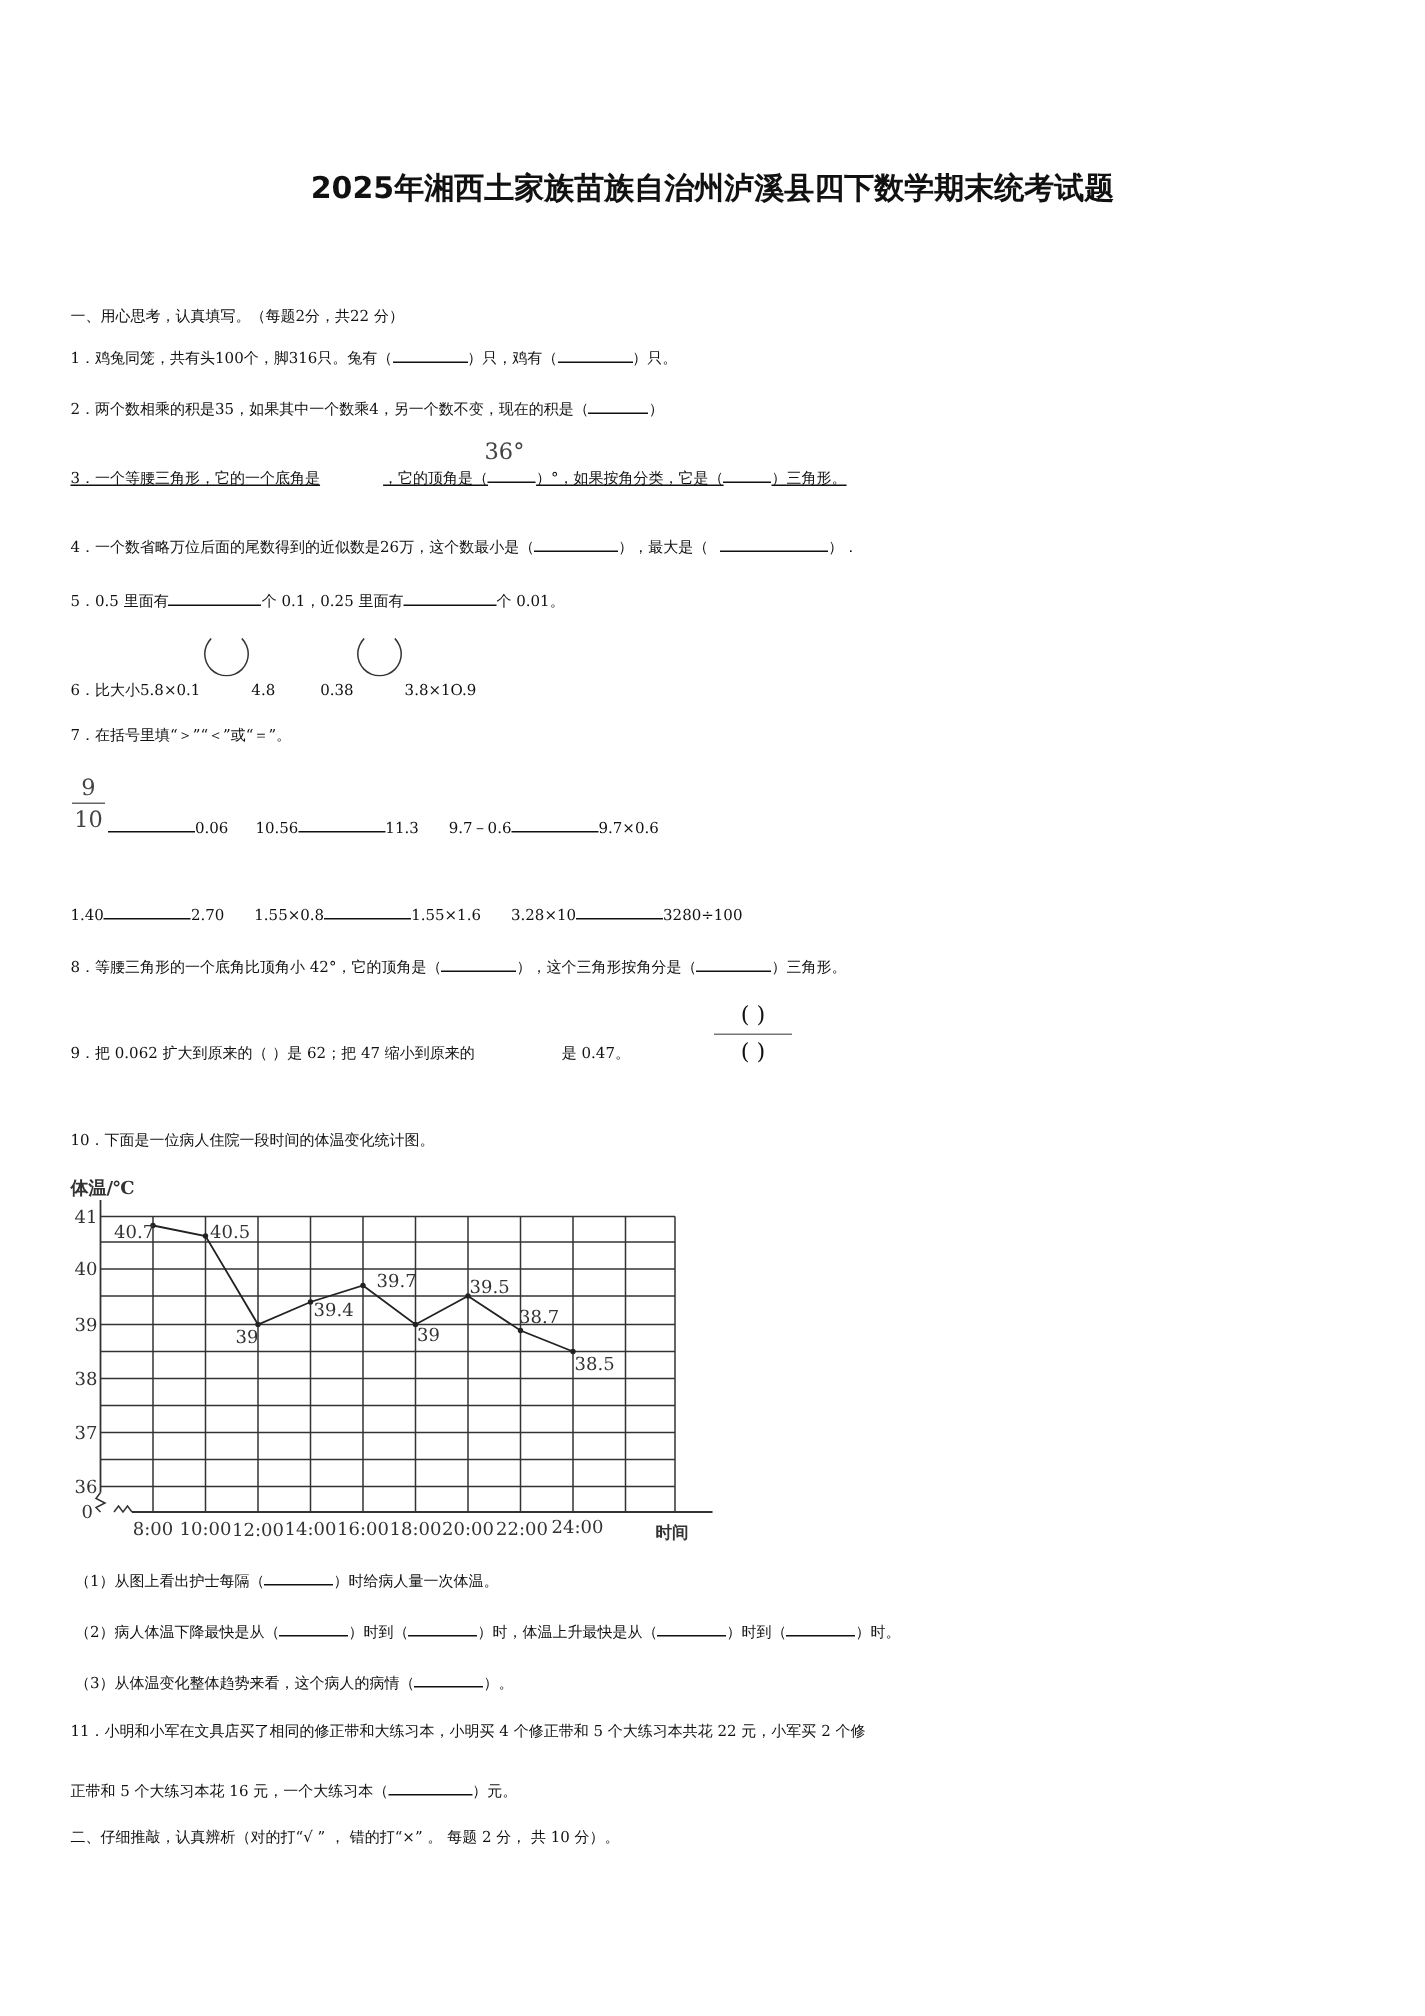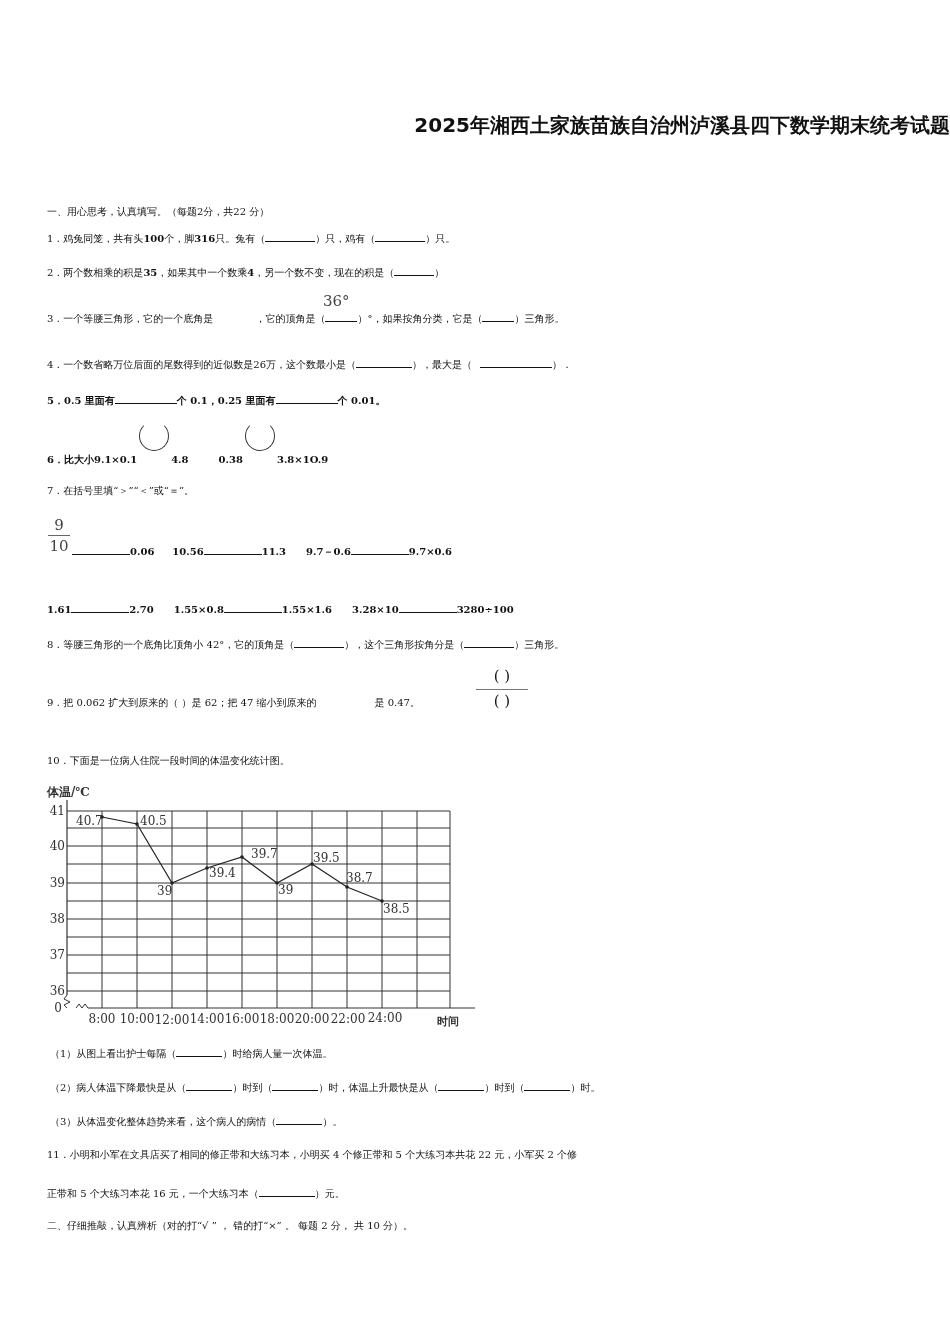--- a/index.html
+++ b/index.html
@@ -1,21 +1,21 @@
 <!DOCTYPE html>
 <html><head>
 <meta charset="utf-8">
 <style>
   html, body { margin: 0; padding: 0; background: #ffffff; }
   body { width: 950px; height: 1344px; position: relative; overflow: hidden;
          font-family: "DejaVu Serif", "Liberation Serif", serif; color: #111; }
-  .page-title { position: absolute; top: 112px; left: 0; width: 950px; text-align: right;
+  .page-title { position: absolute; top: 112px; left: 0; width: 950px; text-align: center;
                 font-family: "DejaVu Sans", "Liberation Sans", sans-serif; font-weight: bold; font-size: 20px; letter-spacing: 0px; }
   .line { position: absolute; left: 47px; font-size: 10px; white-space: nowrap; line-height: 20px; }
-  .b { font-weight: bold; }
+  .b { font-weight: normal; }
   .blank { display: inline-block; border-bottom: 1px solid #111; height: 14px; vertical-align: baseline; }
   .circle { display: inline-block; width: 28px; height: 28px; border: 1px solid #333; border-radius: 50%;
             border-top-color: transparent; vertical-align: -2px; position: relative; top: -14px; margin: 0 2px; }
   .deg-img { position: absolute; font-family: "DejaVu Serif", serif; font-size: 15px; color: #444; }
   .frac9 { position: absolute; left: 48px; top: 515px; font-size: 15px; color: #444; text-align: center; width: 22px; }
   .frac9 .num { display: block; border-bottom: 1px solid #666; line-height: 20px; }
   .frac9 .den { display: block; line-height: 20px; }
   .fracQ9 { position: absolute; left: 476px; top: 663px; width: 52px; text-align: center; font-size: 15px; }
   .fracQ9 .num { display: block; border-bottom: 1px solid #777; line-height: 26px; }
   .fracQ9 .den { display: block; line-height: 22px; }
@@ -30,46 +30,46 @@
 
 <div class="line" style="top:227px;">
   <span>1．鸡兔同笼，共有头</span><span class="b">100</span><span>个，脚</span><span class="b">316</span><span>只。兔有（</span><span class="blank" style="width:50px"></span><span>）只，鸡有（</span><span class="blank" style="width:50px"></span><span>）只。</span>
 </div>
 
 <div class="line" style="top:261px;">
   <span>2．两个数相乘的积是</span><span class="b">35</span><span>，如果其中一个数乘</span><span class="b">4</span><span>，另一个数不变，现在的积是（</span><span class="blank" style="width:40px"></span><span>）</span>
 </div>
 
 <div class="deg-img" style="left:323px; top:292px;">36°</div>
-<div class="line" style="top:307px;">
+<div class="line" style="top:307px;text-decoration:underline;">
   <span>3．一个等腰三角形，它的一个底角是</span><span style="display:inline-block;width:42px;"></span><span>，它的顶角是（</span><span class="blank" style="width:32px"></span><span>）°，如果按角分类，它是（</span><span class="blank" style="width:32px"></span><span>）三角形。</span>
 </div>
 
 <div class="line" style="top:353px;">
   <span>4．一个数省略万位后面的尾数得到的近似数是26万，这个数最小是（</span><span class="blank" style="width:56px"></span><span>），最大是（</span><span style="display:inline-block;width:8px"></span><span class="blank" style="width:72px"></span><span>）．</span>
 </div>
 
 <div class="line b" style="top:389px;">
   <span>5．0.5 里面有</span><span class="blank" style="width:62px"></span><span>个 0.1，0.25 里面有</span><span class="blank" style="width:62px"></span><span>个 0.01。</span>
 </div>
 
 <div class="line b" style="top:435px;">
-  <span>6．比大小</span><span>9.1×0.1</span><span class="circle"></span><span>4.8</span><span style="display:inline-block;width:30px"></span><span>0.38</span><span class="circle"></span><span>3.8×1O.9</span>
+  <span>6．比大小</span><span>5.8×0.1</span><span class="circle"></span><span>4.8</span><span style="display:inline-block;width:30px"></span><span>0.38</span><span class="circle"></span><span>3.8×1O.9</span>
 </div>
 
 <div class="line" style="top:481px;">7．在括号里填“＞”“＜”或“＝”。</div>
 <div class="frac9">
   <span class="num">9</span>
   <span class="den">10</span>
 </div>
 <div class="line b" style="top:540px; left:72px;">
   <span class="blank" style="width:58px"></span><span>0.06</span><span style="display:inline-block;width:18px"></span><span>10.56</span><span class="blank" style="width:58px"></span><span>11.3</span><span style="display:inline-block;width:20px"></span><span>9.7－0.6</span><span class="blank" style="width:58px"></span><span>9.7×0.6</span>
 </div>
 <div class="line b" style="top:598px;">
-  <span>1.61</span><span class="blank" style="width:58px"></span><span>2.70</span><span style="display:inline-block;width:20px"></span><span>1.55×0.8</span><span class="blank" style="width:58px"></span><span>1.55×1.6</span><span style="display:inline-block;width:20px"></span><span>3.28×10</span><span class="blank" style="width:58px"></span><span>3280÷100</span>
+  <span>1.40</span><span class="blank" style="width:58px"></span><span>2.70</span><span style="display:inline-block;width:20px"></span><span>1.55×0.8</span><span class="blank" style="width:58px"></span><span>1.55×1.6</span><span style="display:inline-block;width:20px"></span><span>3.28×10</span><span class="blank" style="width:58px"></span><span>3280÷100</span>
 </div>
 
 <div class="line" style="top:633px;">
   <span>8．等腰三角形的一个底角比顶角小 42°，它的顶角是（</span><span class="blank" style="width:50px"></span><span>），这个三角形按角分是（</span><span class="blank" style="width:50px"></span><span>）三角形。</span>
 </div>
 
 <div class="fracQ9">
   <span class="num">(      )</span>
   <span class="den">(      )</span>
 </div>

